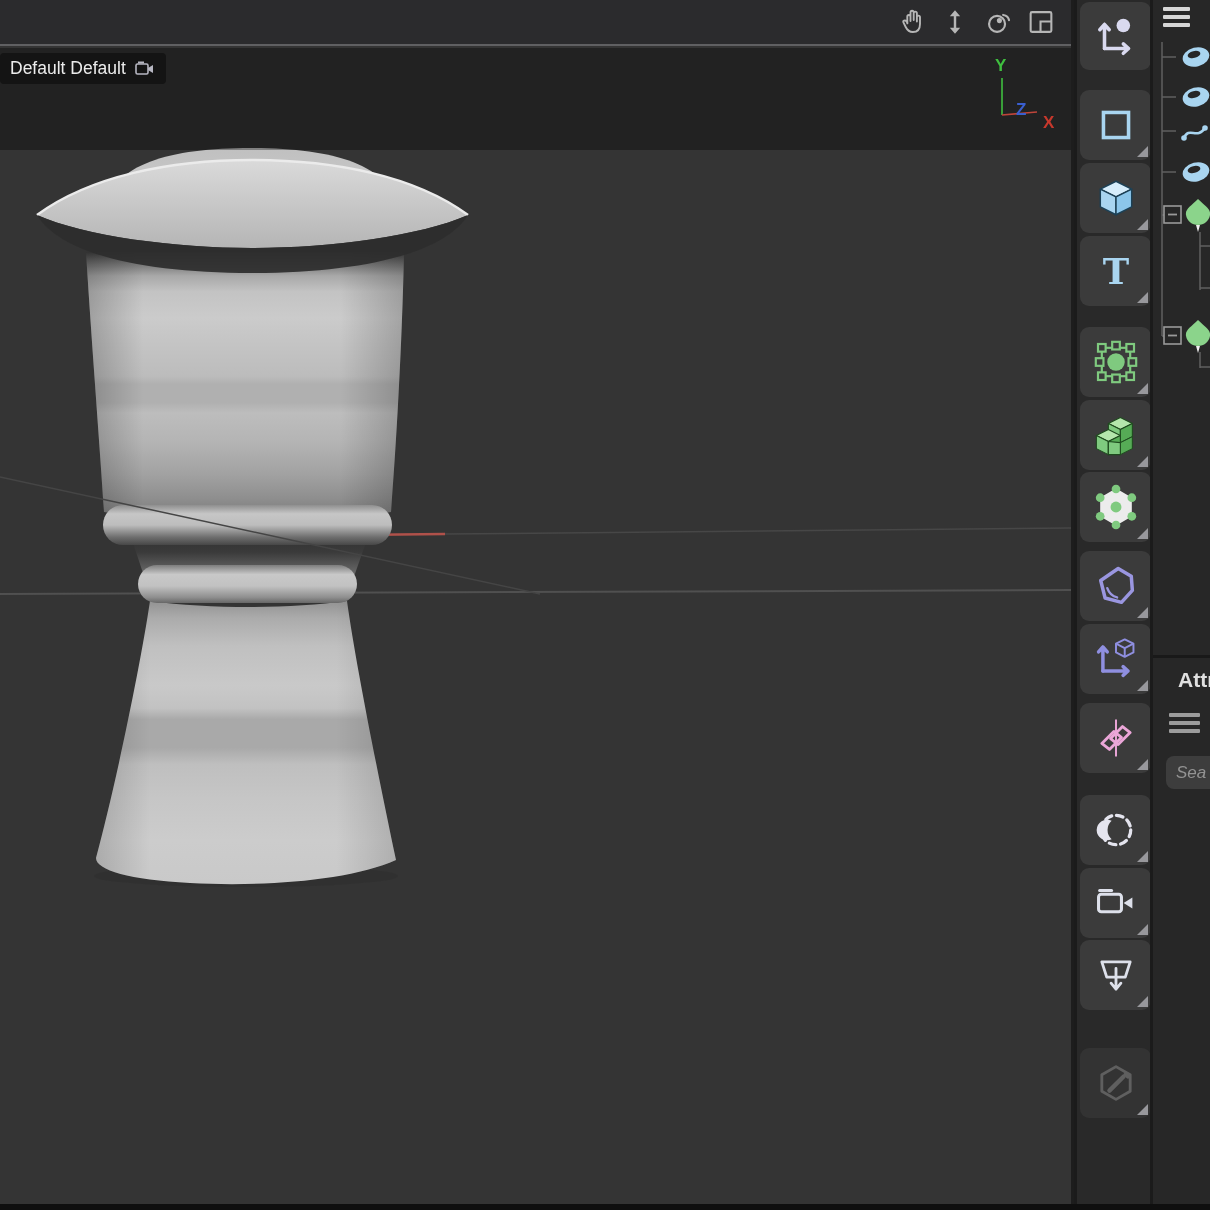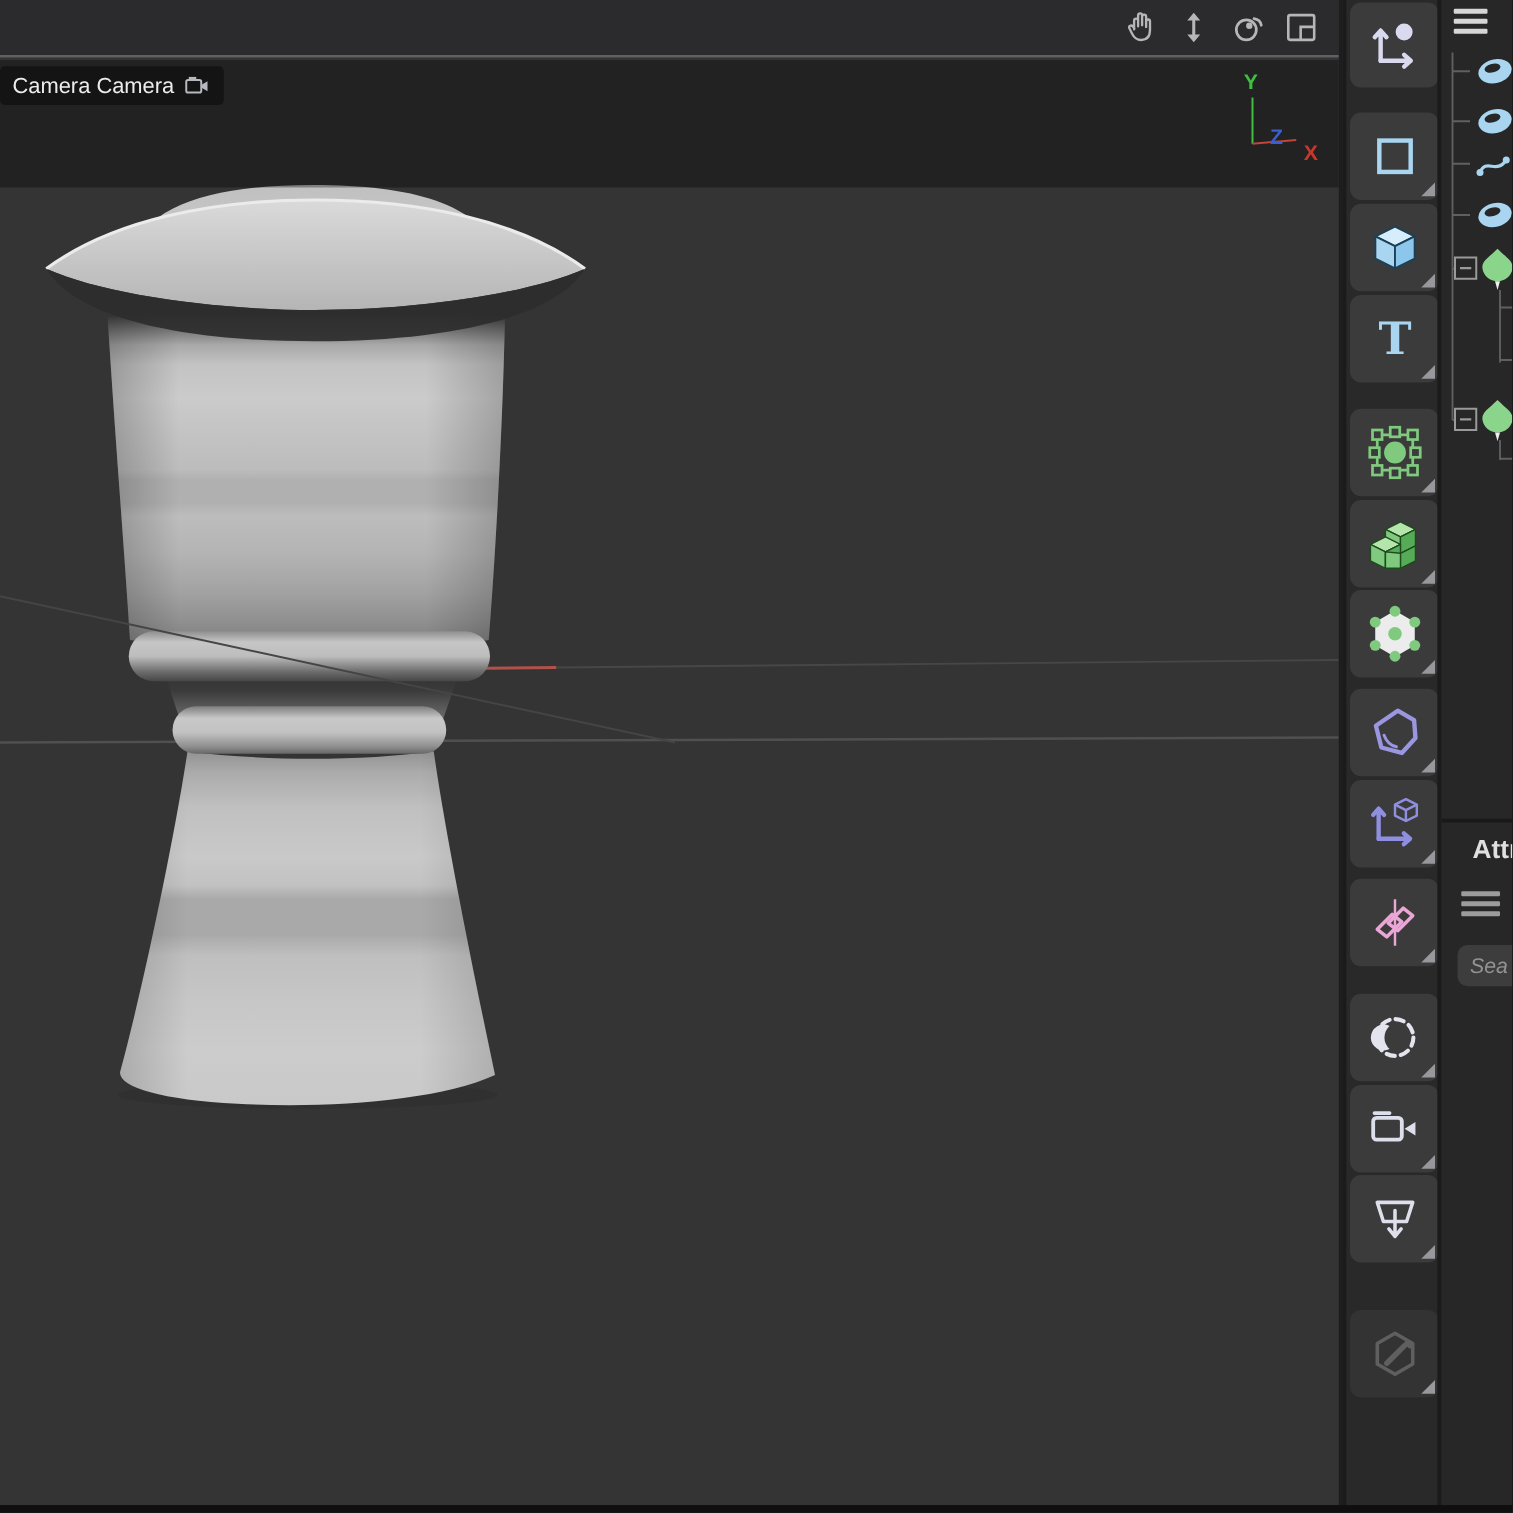--- a/index.html
+++ b/index.html
@@ -172,21 +172,21 @@
           <path d="M37,167 C84,188 175,200 252,200 C330,200 420,188 468,167
                    C445,205 362,225 252,225 C140,225 60,205 37,167 Z" fill="#2d2d2d" opacity=".93"></path>
         </g>
 
         <line x1="0" y1="429" x2="540" y2="546" stroke="#454545" stroke-width="1.5"></line>
 
         <rect x="0" y="0" width="1071" height="102" fill="#000" opacity=".33"></rect>
       </svg>
 
       <div id="camera-chip">
-        <span>Camera Camera</span>
+        <span>Default Default</span>
         <svg width="20" height="16" viewBox="0 0 20 16">
           <rect x="1" y="3" width="12" height="10" rx="1.5" fill="none" stroke="#b7b7c2" stroke-width="1.6"></rect>
           <path d="M13 7l5-3v8l-5-3z" fill="#b7b7c2"></path>
           <rect x="3" y="0.5" width="6" height="2" fill="#b7b7c2"></rect>
         </svg>
       </div>
 
       <svg id="axis-gizmo" width="86" height="82" viewBox="0 0 86 82">
         <line x1="17" y1="25" x2="17" y2="62" stroke="#3fbf3f" stroke-width="1.6"></line>
         <line x1="17" y1="62" x2="52" y2="59" stroke="#c0453a" stroke-width="1.6"></line>

